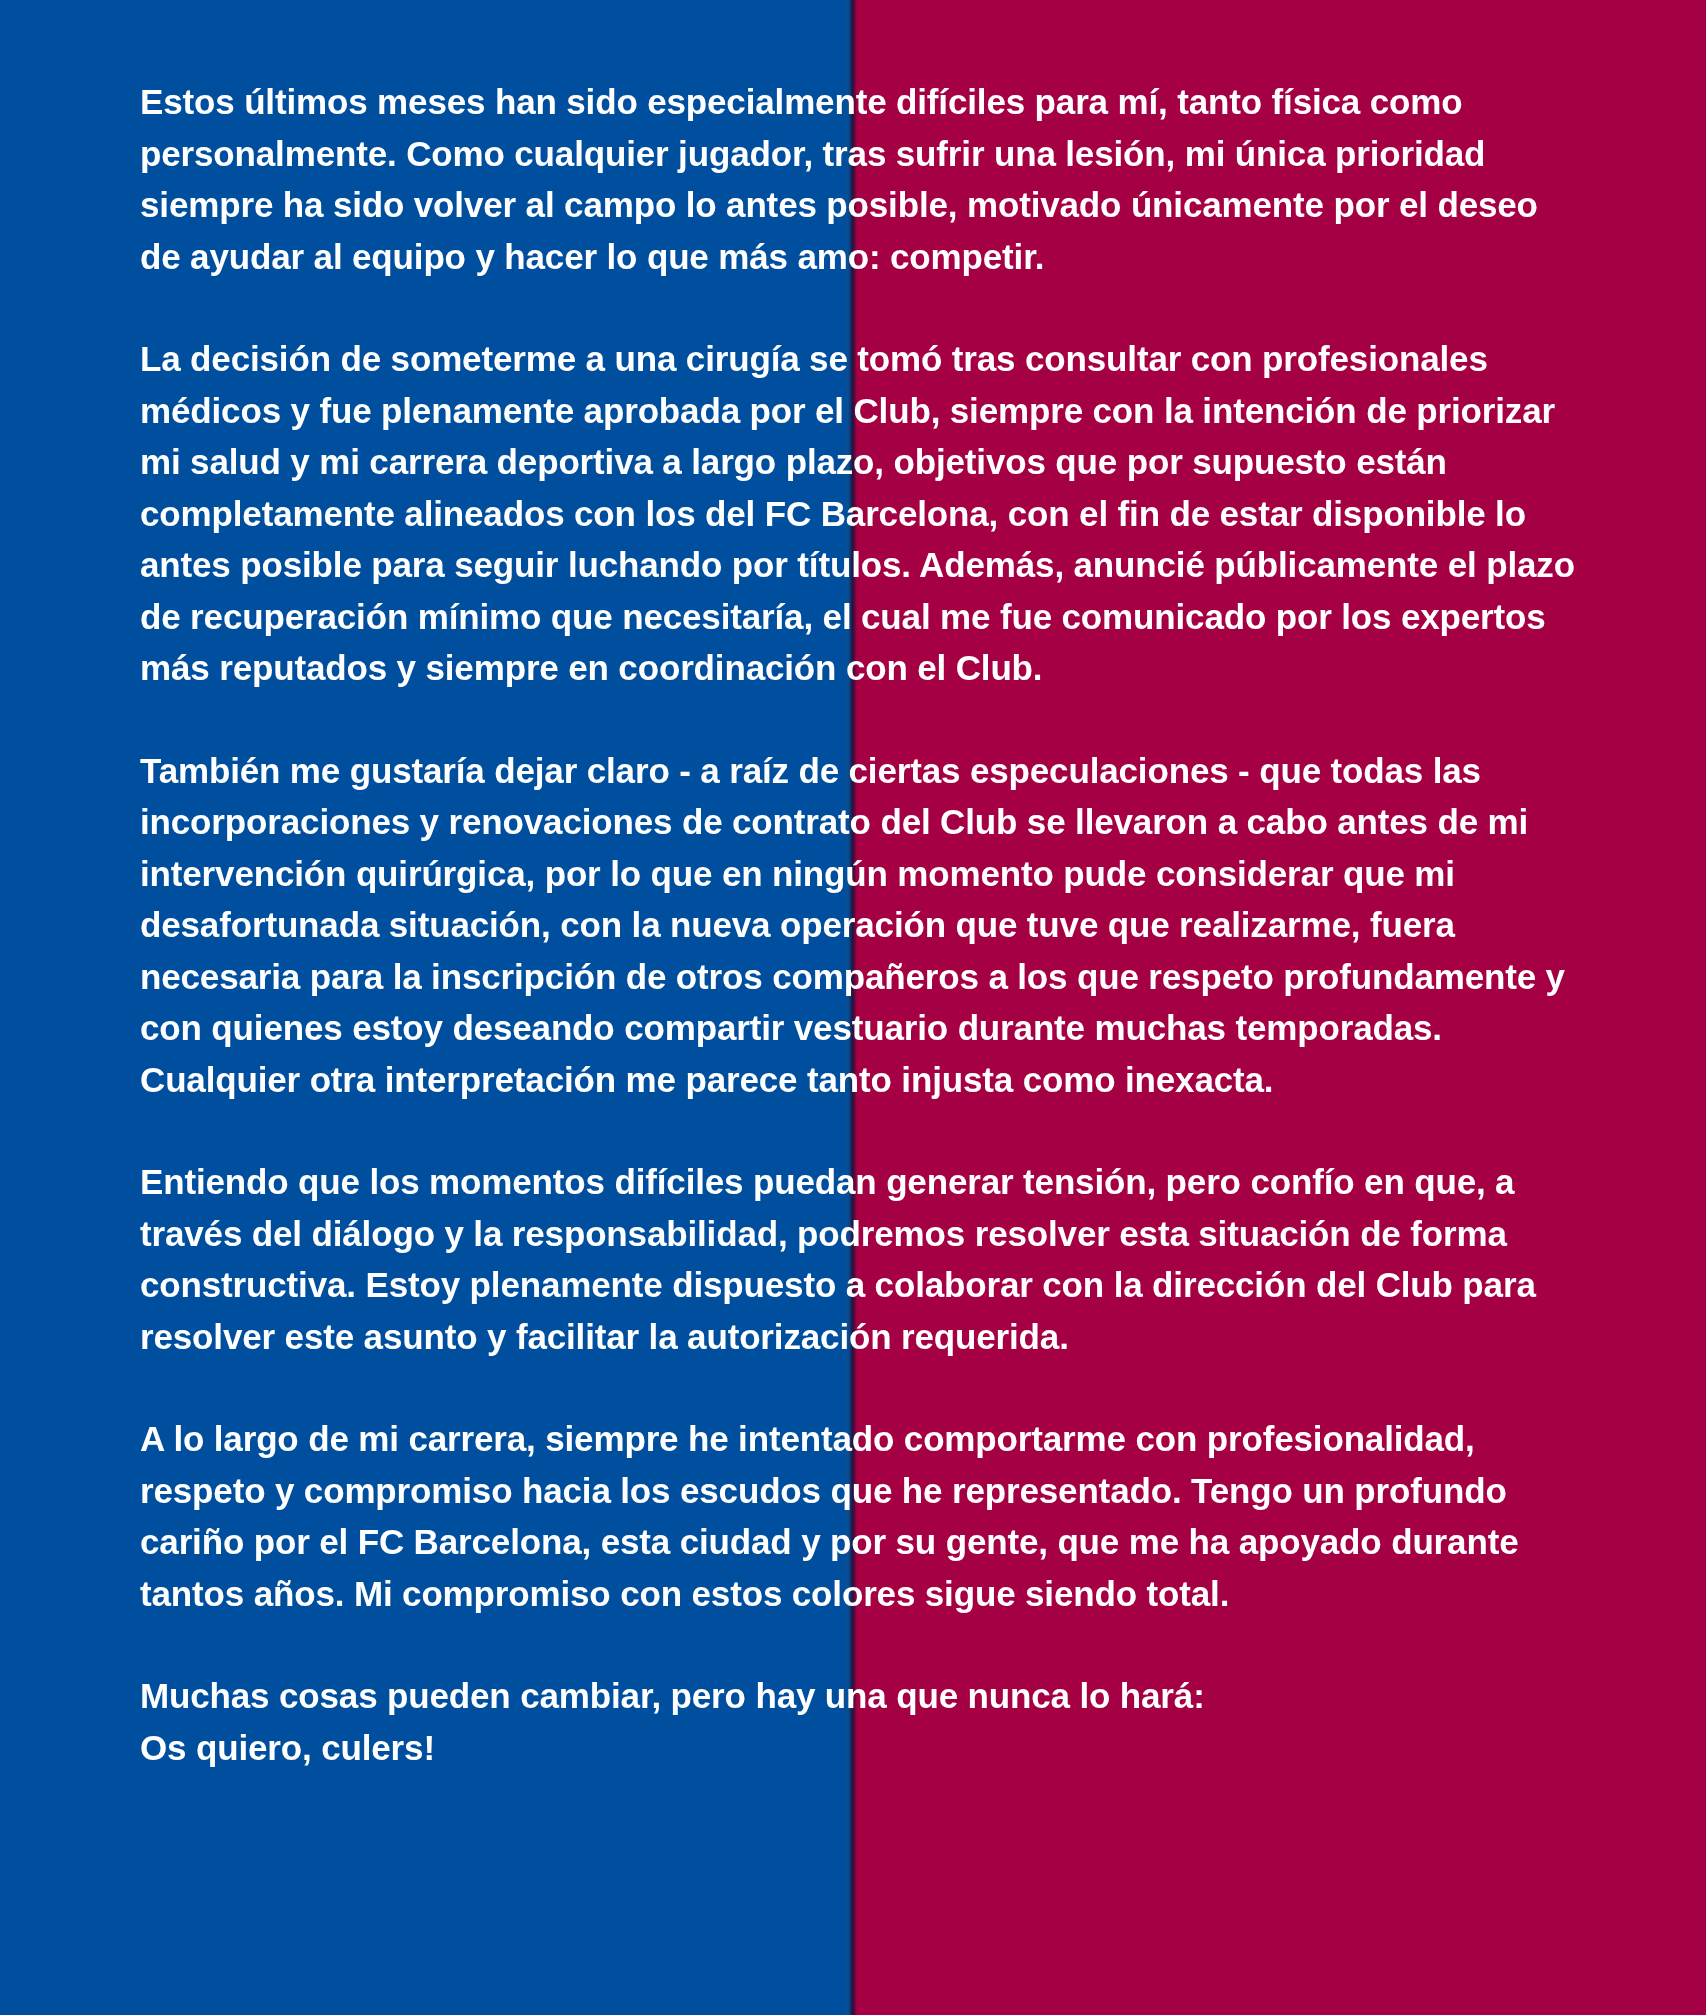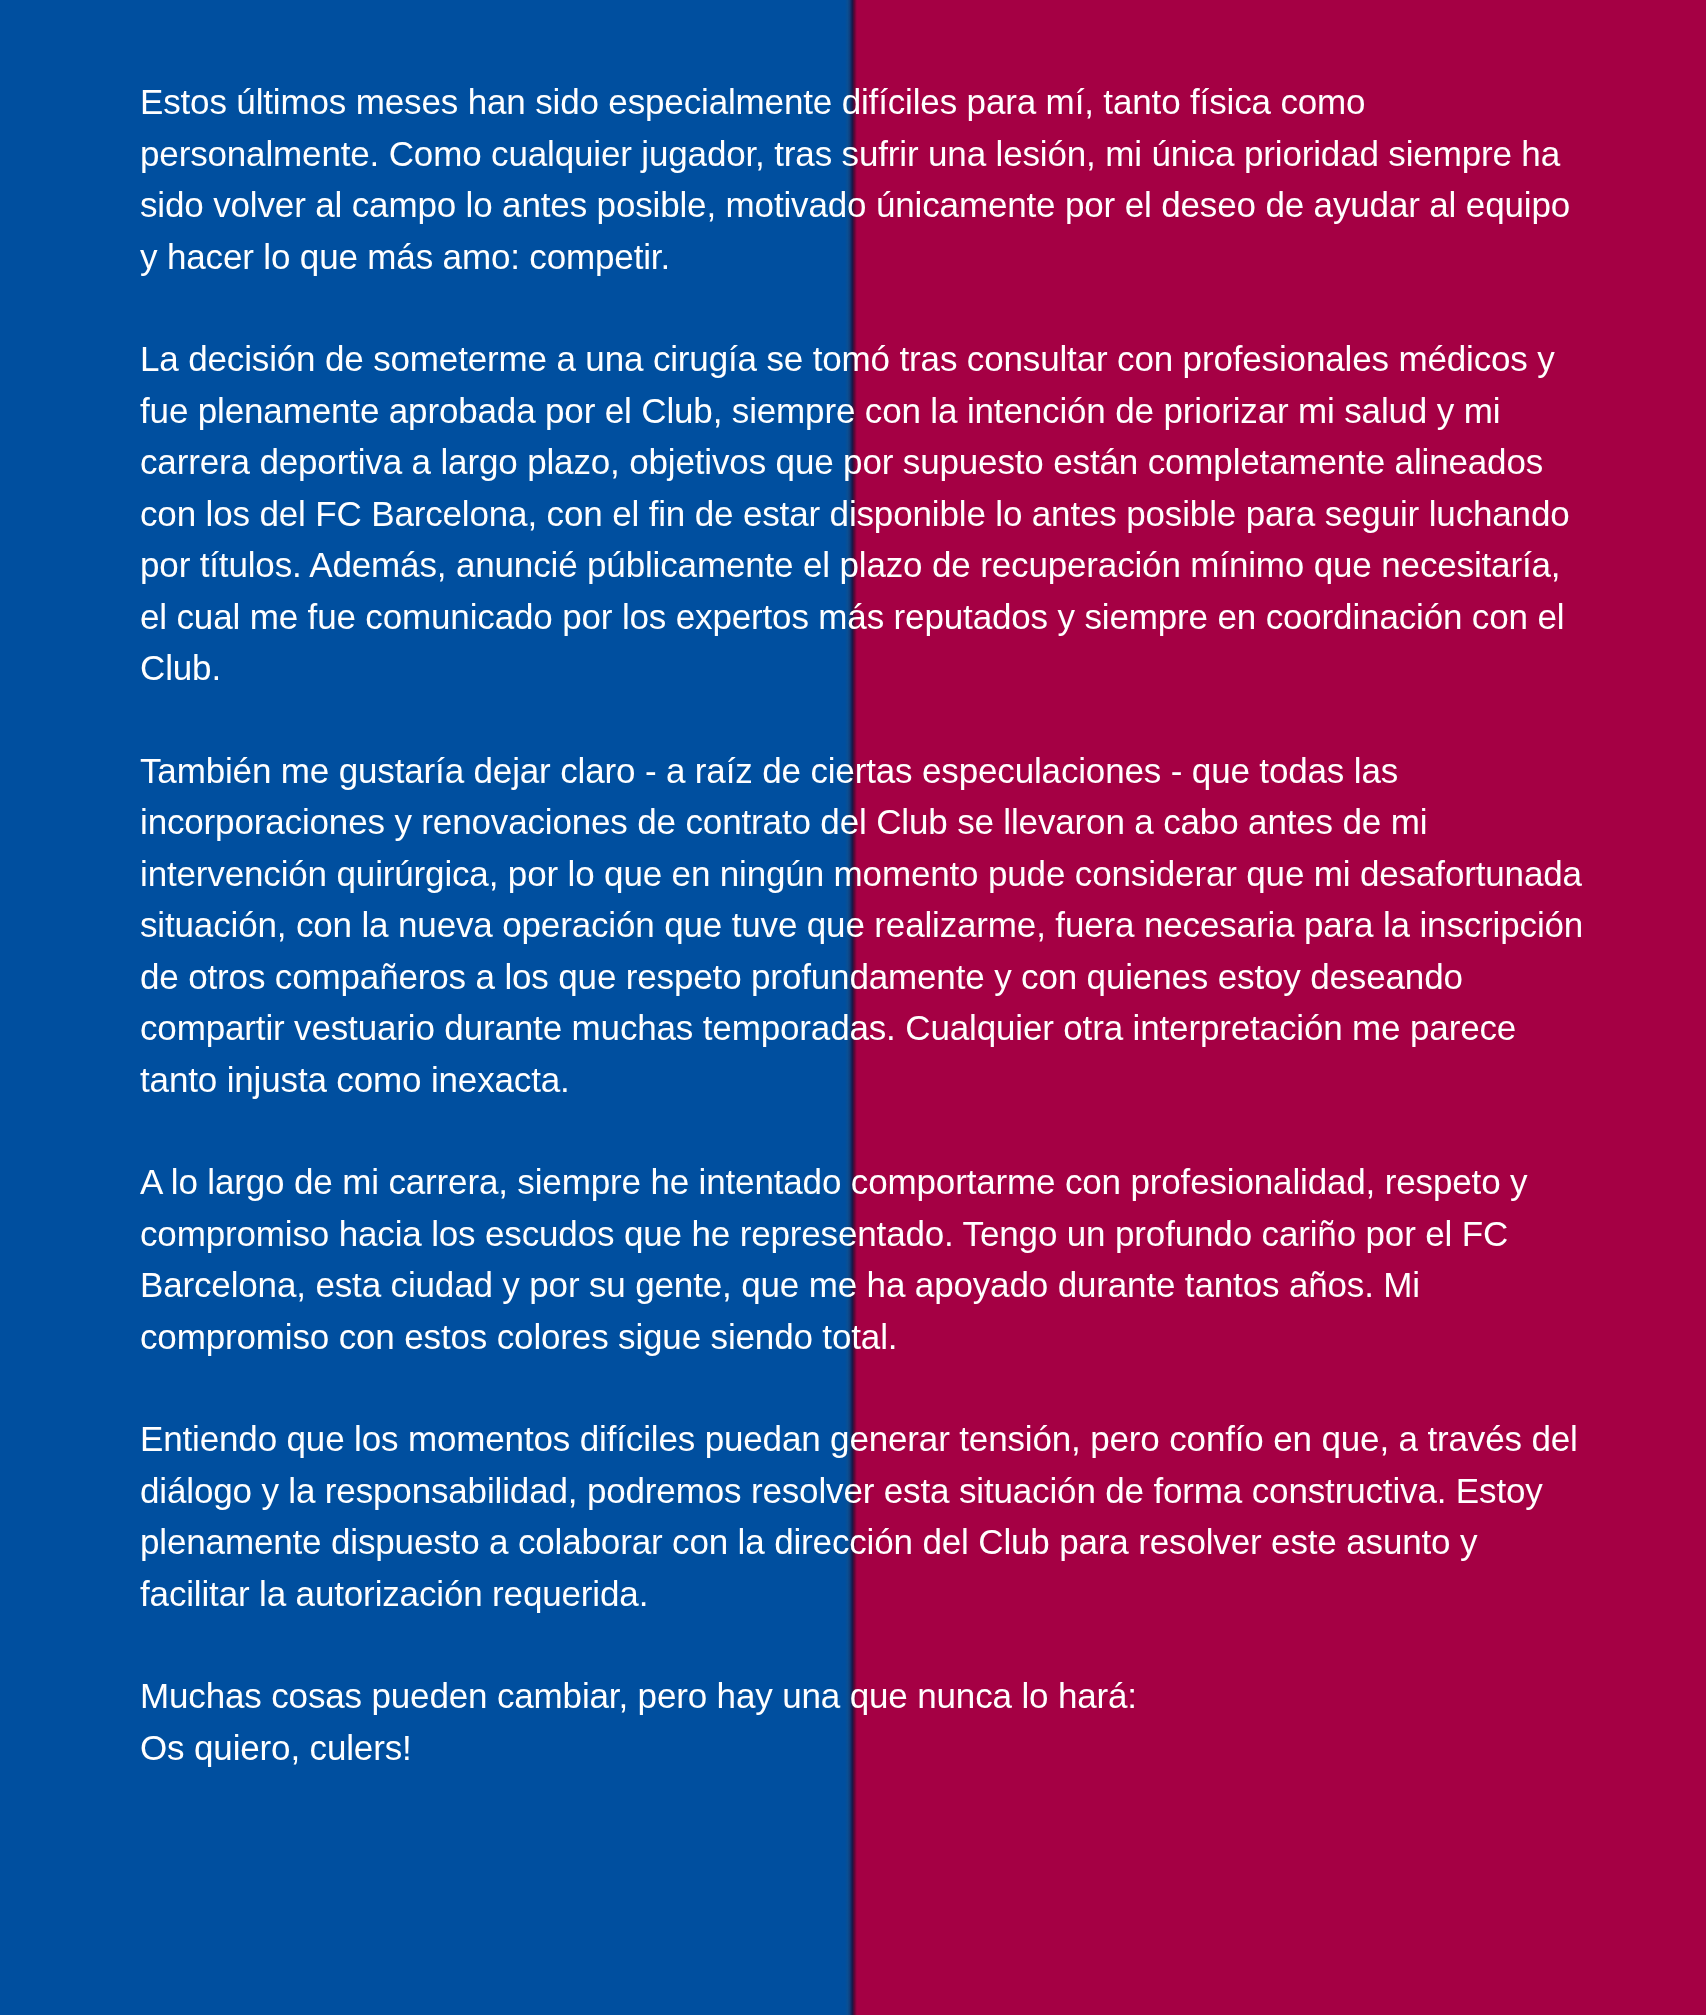--- a/index.html
+++ b/index.html
@@ -49,20 +49,21 @@
     background: #A50044;
   }
   .content {
     position: absolute;
     left: 0;
     top: 0;
     width: 100%;
     height: 100%;
     padding: 76px 120px 0 140px;
     box-sizing: border-box;
+    font-weight: bold;
   }
   .letter {
     color: #FFFFFF;
     font-size: 35px;
     line-height: 51.5px;
     letter-spacing: -0.15px;
     max-width: 1455px;
   }
   .para {
     margin: 0 0 51px 0;
@@ -79,20 +80,20 @@
 
   <div class="bg-left"></div>
   <div class="bg-seam"></div>
   <div class="bg-right"></div>
 
   <div class="content">
     <div class="letter">
       <p class="para">Estos últimos meses han sido especialmente difíciles para mí, tanto física como personalmente. Como cualquier jugador, tras sufrir una lesión, mi única prioridad siempre ha sido volver al campo lo antes posible, motivado únicamente por el deseo de ayudar al equipo y hacer lo que más amo: competir.</p>
       <p class="para">La decisión de someterme a una cirugía se tomó tras consultar con profesionales médicos y fue plenamente aprobada por el Club, siempre con la intención de priorizar mi salud y mi carrera deportiva a largo plazo, objetivos que por supuesto están completamente alineados con los del FC Barcelona, con el fin de estar disponible lo antes posible para seguir luchando por títulos. Además, anuncié públicamente el plazo de recuperación mínimo que necesitaría, el cual me fue comunicado por los expertos más reputados y siempre en coordinación con el Club.</p>
       <p class="para">También me gustaría dejar claro - a raíz de ciertas especulaciones - que todas las incorporaciones y renovaciones de contrato del Club se llevaron a cabo antes de mi intervención quirúrgica, por lo que en ningún momento pude considerar que mi desafortunada situación, con la nueva operación que tuve que realizarme, fuera necesaria para la inscripción de otros compañeros a los que respeto profundamente y con quienes estoy deseando compartir vestuario durante muchas temporadas. Cualquier otra interpretación me parece tanto injusta como inexacta.</p>
+      <p class="para">Entiendo que los momentos difíciles puedan generar tensión, pero confío en que, a través del diálogo y la responsabilidad, podremos resolver esta situación de forma constructiva. Estoy plenamente dispuesto a colaborar con la dirección del Club para resolver este asunto y facilitar la autorización requerida.</p>
       <p class="para">A lo largo de mi carrera, siempre he intentado comportarme con profesionalidad, respeto y compromiso hacia los escudos que he representado. Tengo un profundo cariño por el FC Barcelona, esta ciudad y por su gente, que me ha apoyado durante tantos años. Mi compromiso con estos colores sigue siendo total.</p>
-      <p class="para">Entiendo que los momentos difíciles puedan generar tensión, pero confío en que, a través del diálogo y la responsabilidad, podremos resolver esta situación de forma constructiva. Estoy plenamente dispuesto a colaborar con la dirección del Club para resolver este asunto y facilitar la autorización requerida.</p>
       <p class="para">Muchas cosas pueden cambiar, pero hay una que nunca lo hará:
 Os quiero, culers!</p>
     </div>
   </div>
 
 </div>
 
 </body></html>

